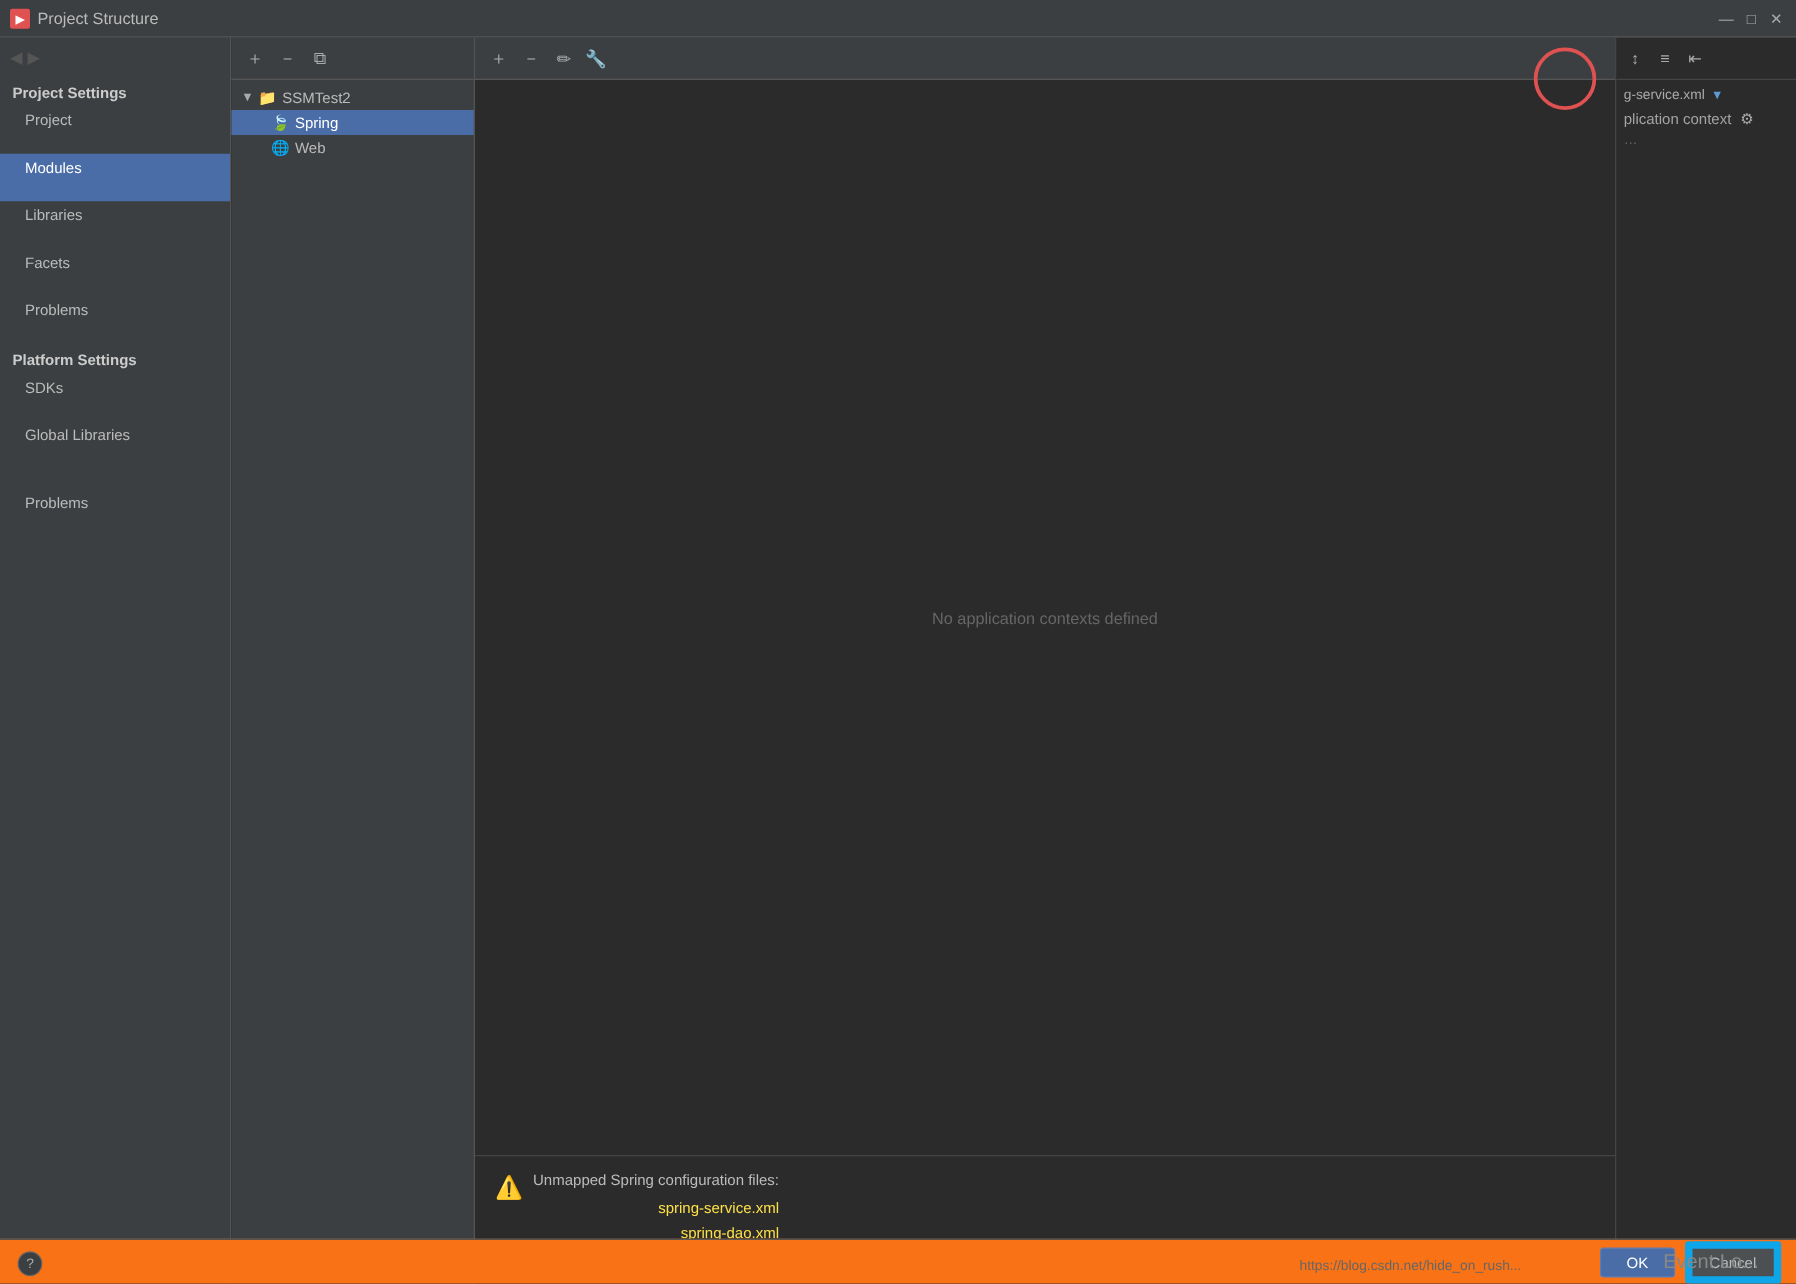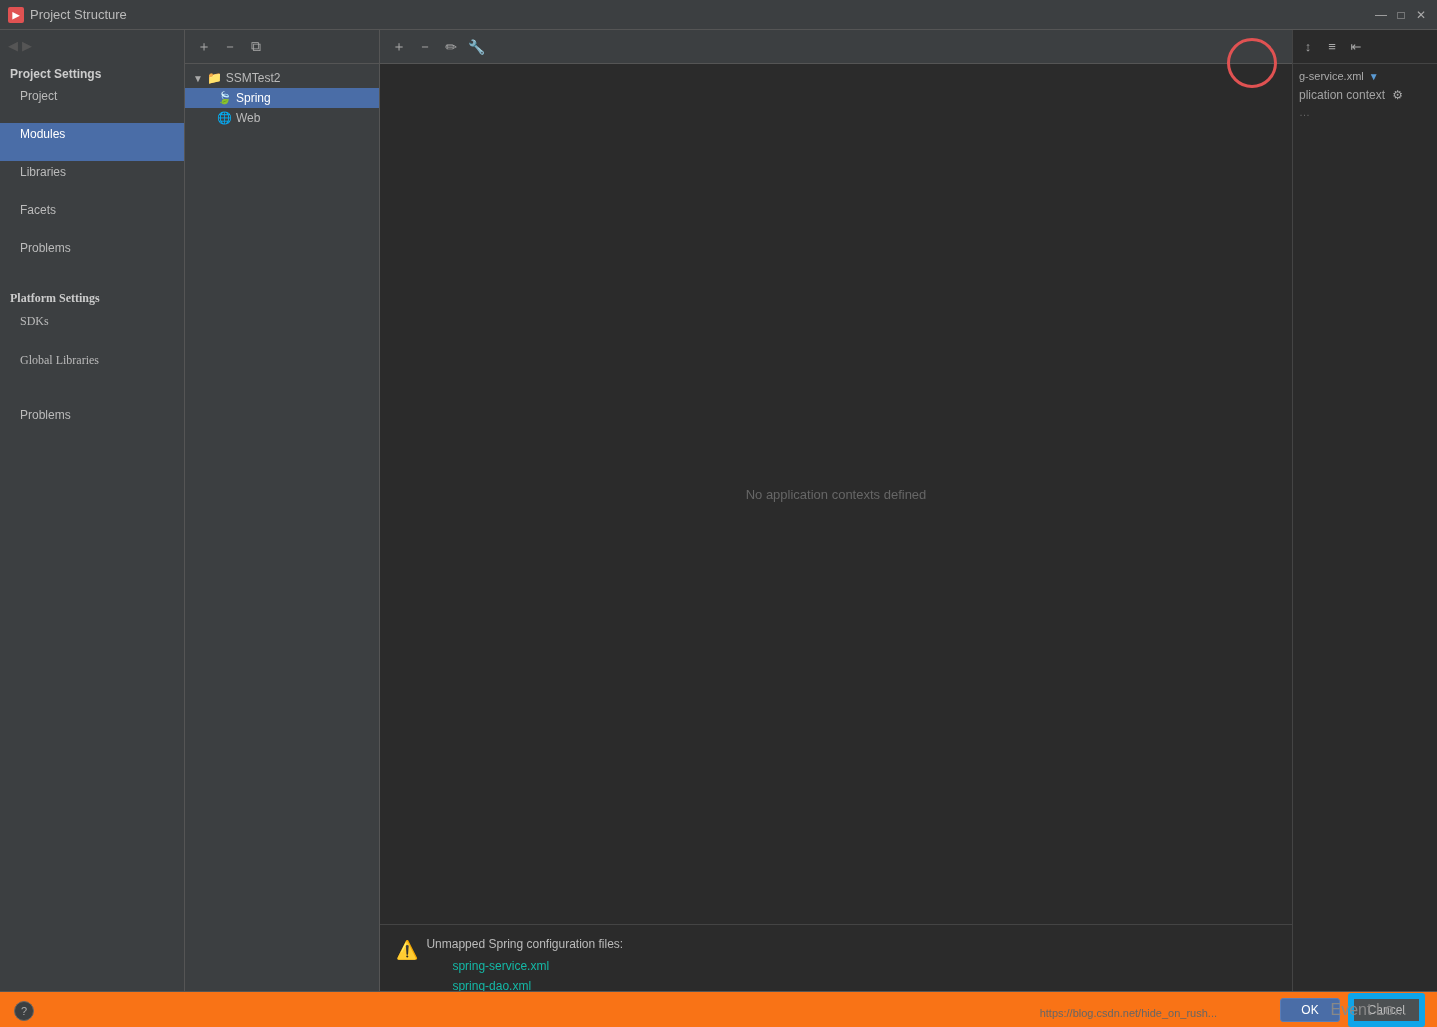--- a/index.html
+++ b/index.html
@@ -104,22 +104,21 @@
       color: #bbb;
       cursor: pointer;
       font-size: 12px;
     }
     .nav-item.active {
       background: #4a6da7;
       color: #fff;
     }
 
     .platform-section {
-      margin-top: 10px;
-      font-family: Liberation Serif, serif;
+      margin-top: 0;
     }
 
     .problems-section {
       margin-top: 16px;
     }
 
     
     .content-area {
       flex: 1;
       display: flex;
@@ -233,24 +232,25 @@
       border-top: 1px solid #444;
     }
 
     .warning-title {
       color: #bbb;
       font-size: 12px;
       margin-bottom: 6px;
     }
 
     .warning-files {
-      color: #14b8a6;
+      color: #fde047;
       font-size: 12px;
       line-height: 1.6;
       padding-left: 26px;
+      text-align: right;
     }
 
     .warning-row {
       display: flex;
       align-items: flex-start;
       gap: 8px;
     }
 
     .warning-icon {
       font-size: 18px;

